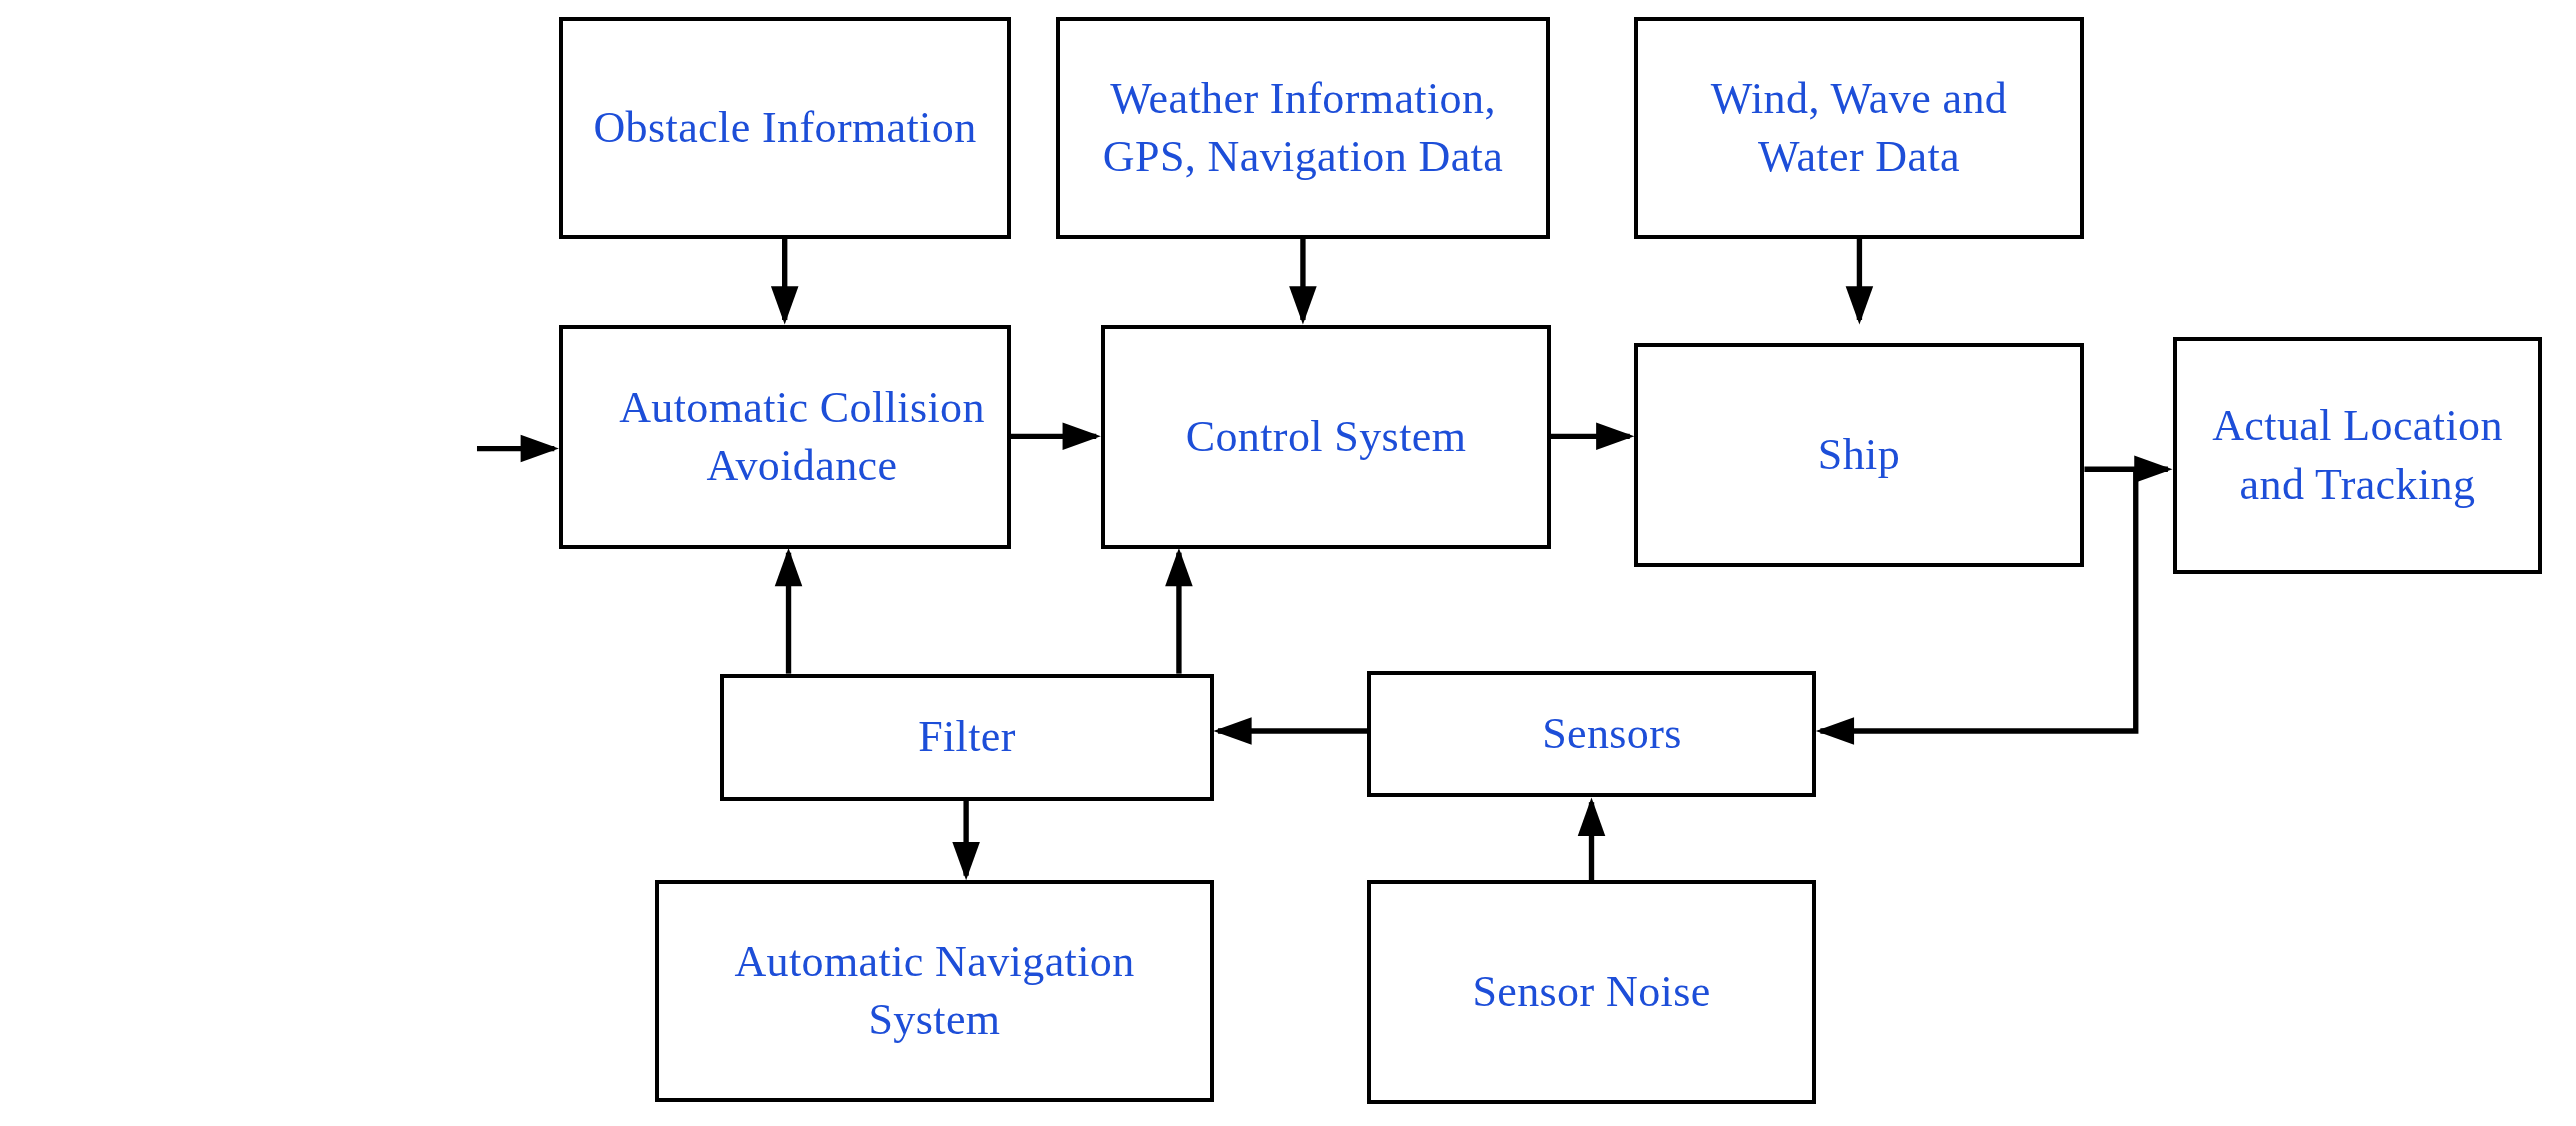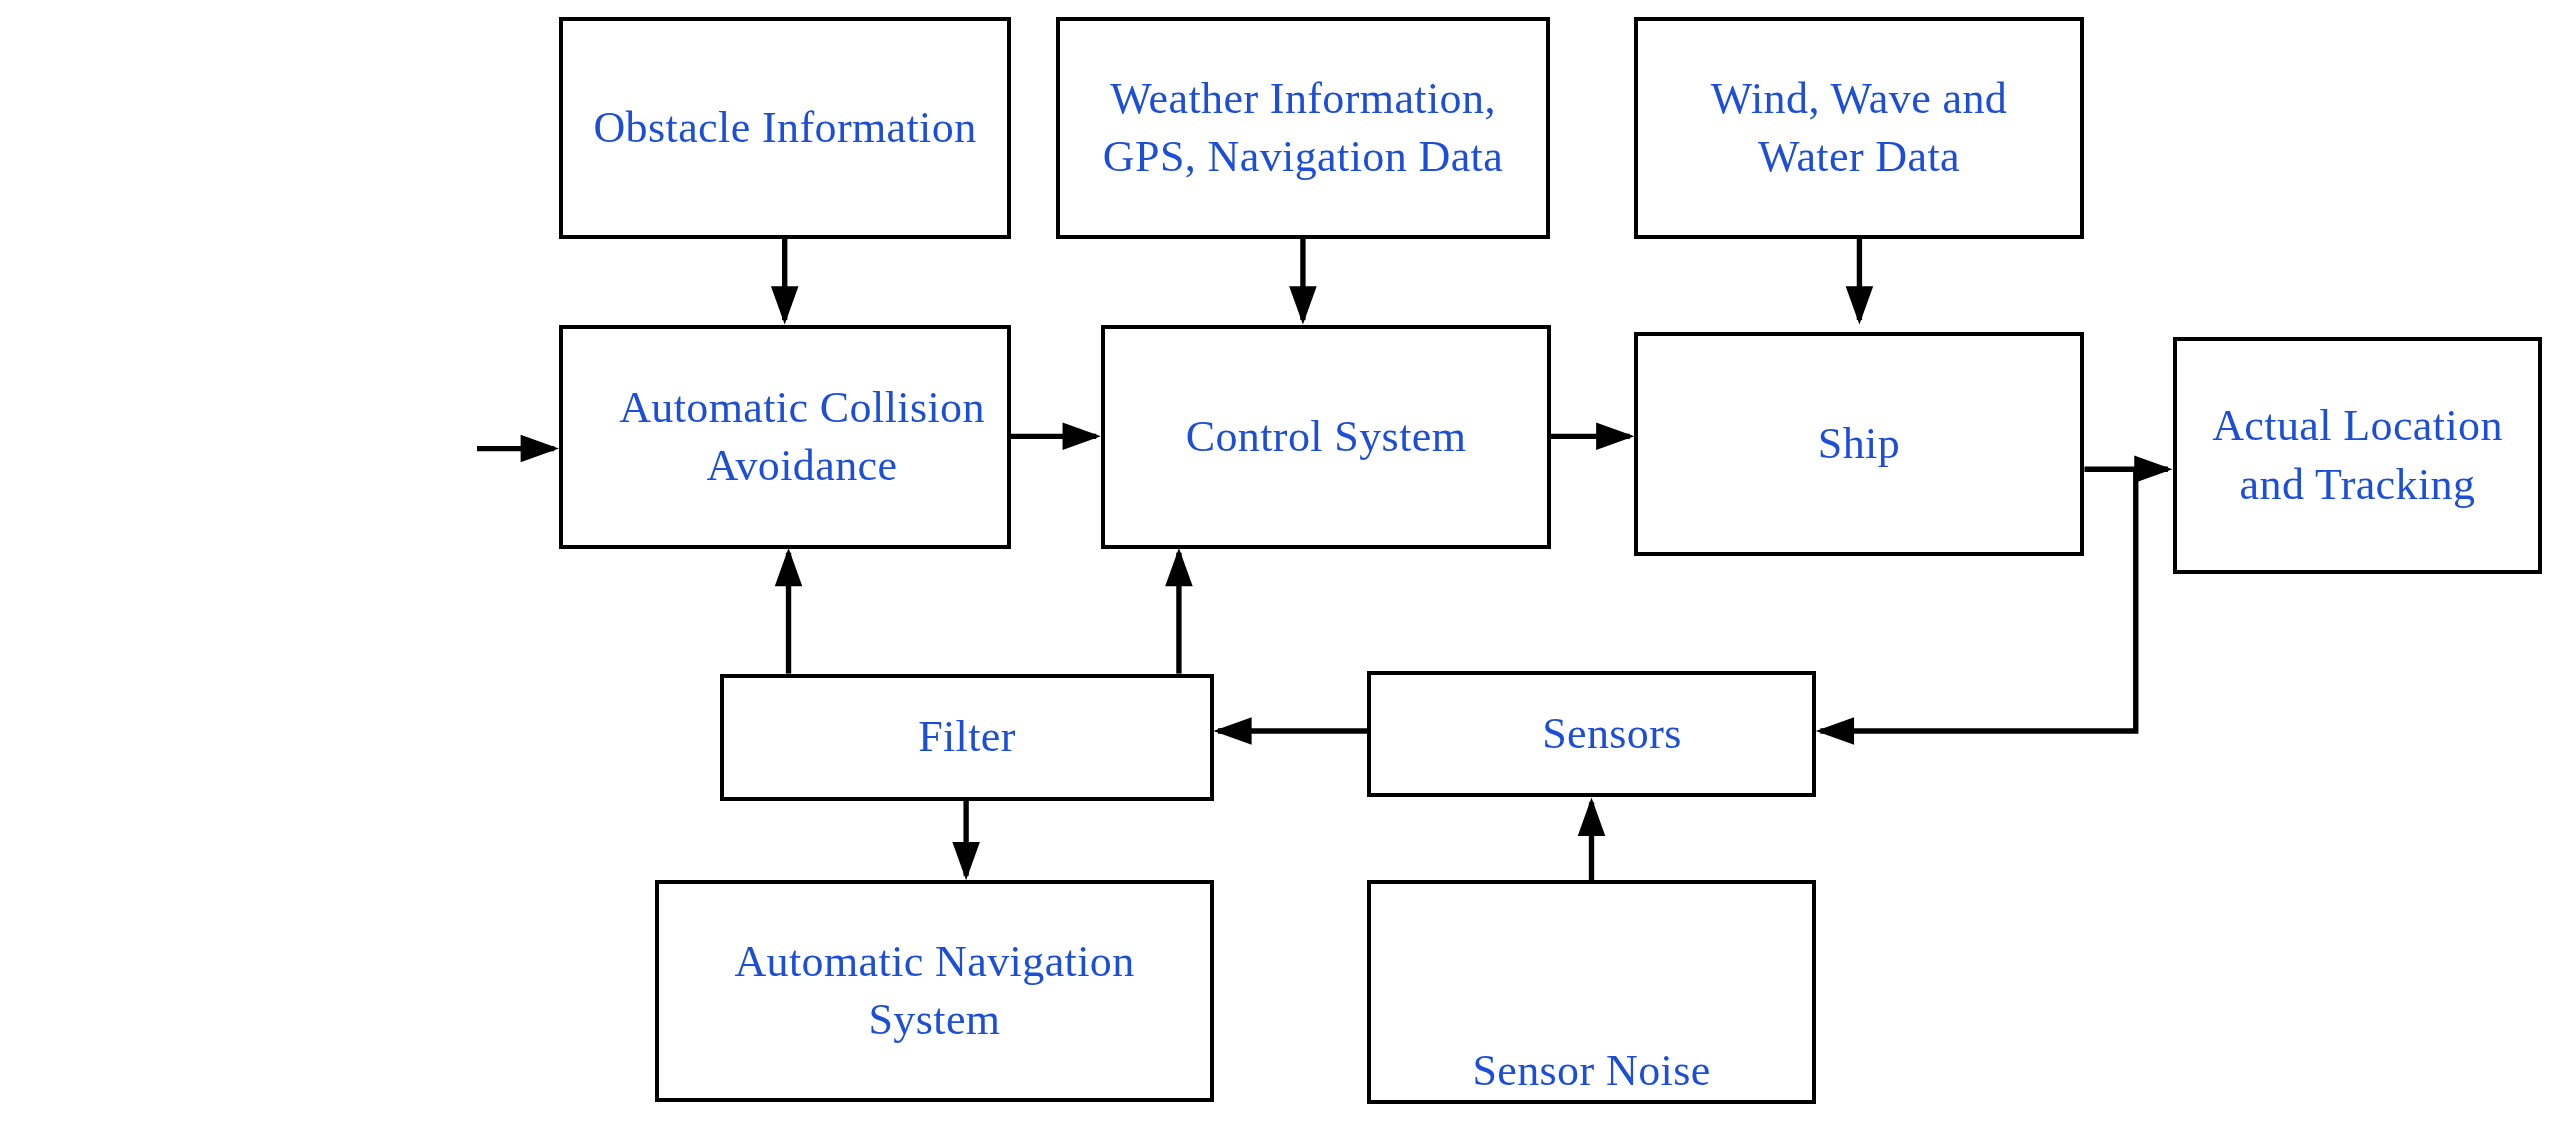--- a/index.html
+++ b/index.html
@@ -37,26 +37,26 @@
     white-space: pre-line;
     letter-spacing: 0.4px;
   }
   
   .n-obstacle   { left: 559px;  top: 17px;   width: 452px; height: 222px; }
   .n-weather    { left: 1056px; top: 17px;   width: 494px; height: 222px; }
   .n-wind       { left: 1634px; top: 17px;   width: 450px; height: 222px; }
   .n-predes     { left: 27px;   top: 337px;  width: 450px; height: 227px; }
   .n-aca        { left: 559px;  top: 325px;  width: 452px; height: 224px; padding-left: 34px; }
   .n-control    { left: 1101px; top: 325px;  width: 450px; height: 224px; }
-  .n-ship       { left: 1634px; top: 332px;  width: 450px; height: 224px; }
+  .n-ship       { left: 1634px; top: 343px;  width: 450px; height: 224px; }
   .n-actual     { left: 2173px; top: 337px;  width: 369px; height: 237px; }
   .n-filter     { left: 720px;  top: 674px;  width: 494px; height: 127px; }
   .n-sensors    { left: 1367px; top: 671px;  width: 449px; height: 126px; padding-left: 41px; }
   .n-autonav    { left: 655px;  top: 880px; width: 559px; height: 222px; }
-  .n-noise      { left: 1367px; top: 880px; width: 449px; height: 224px; align-items: flex-end; }
+  .n-noise      { left: 1367px; top: 880px; width: 449px; height: 224px; }
 
   .edge {
     stroke: #000000;
     stroke-width: 7;
     fill: none;
   }
   .head {
     fill: #000000;
     stroke: none;
   }

